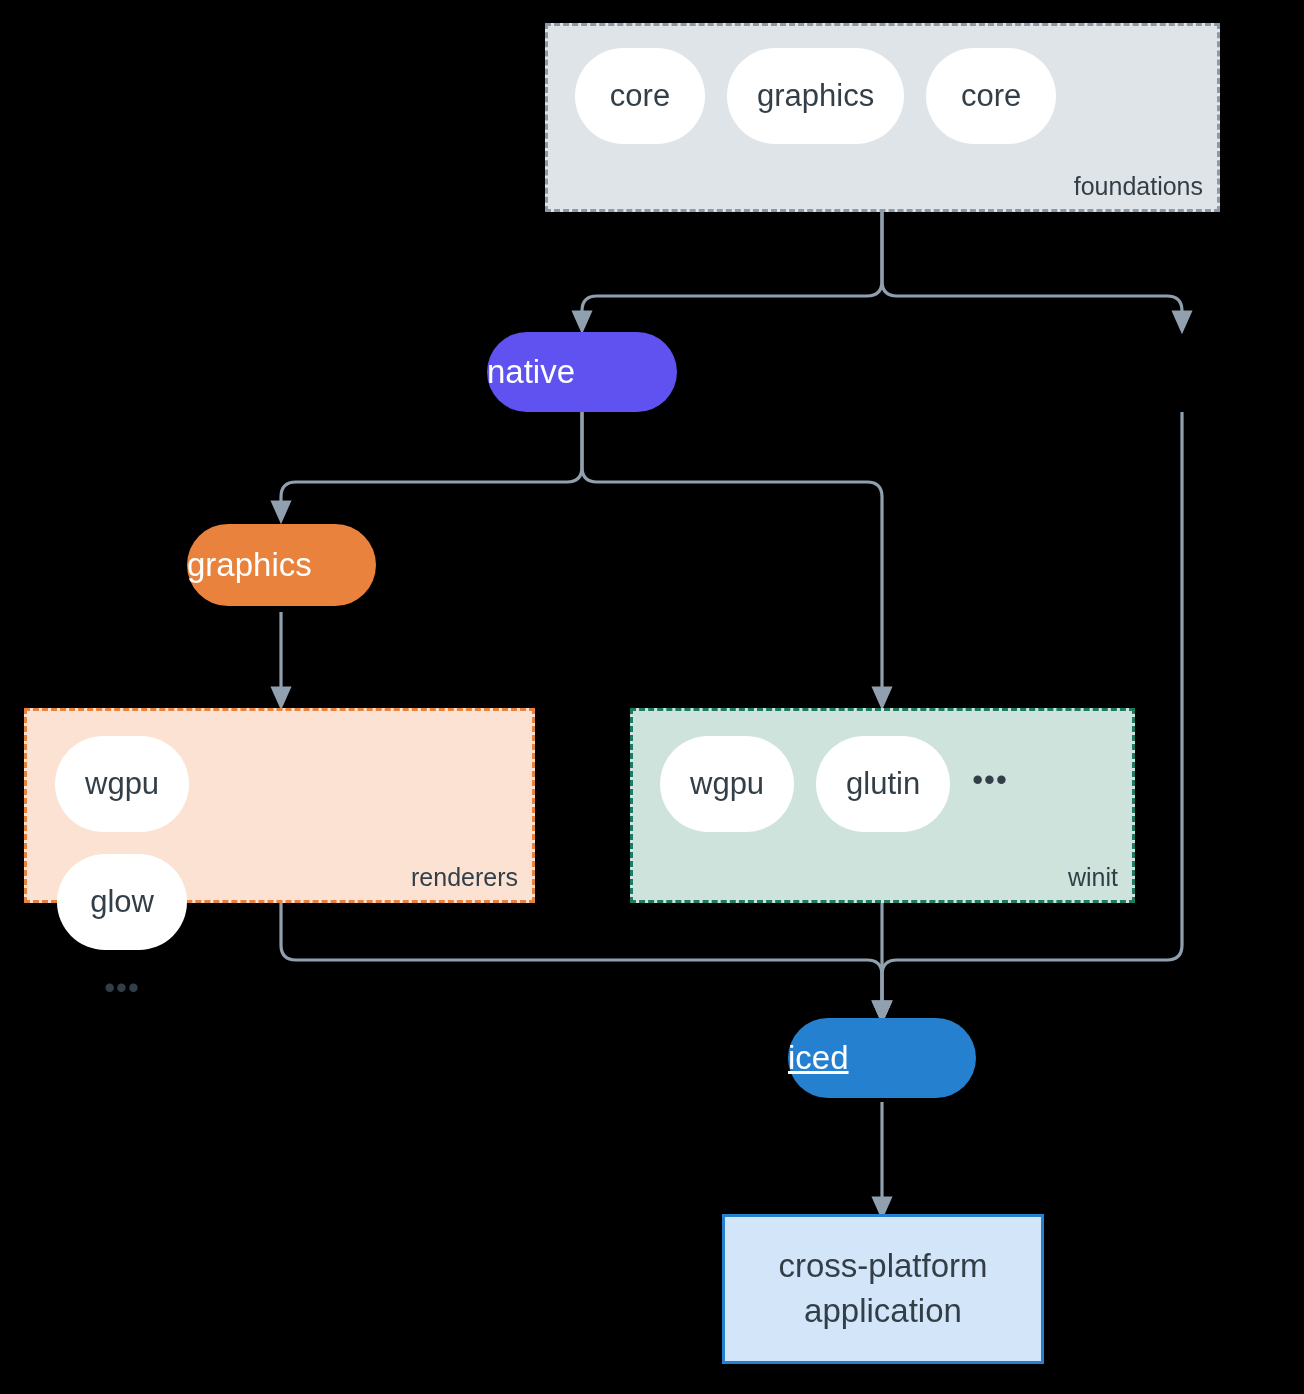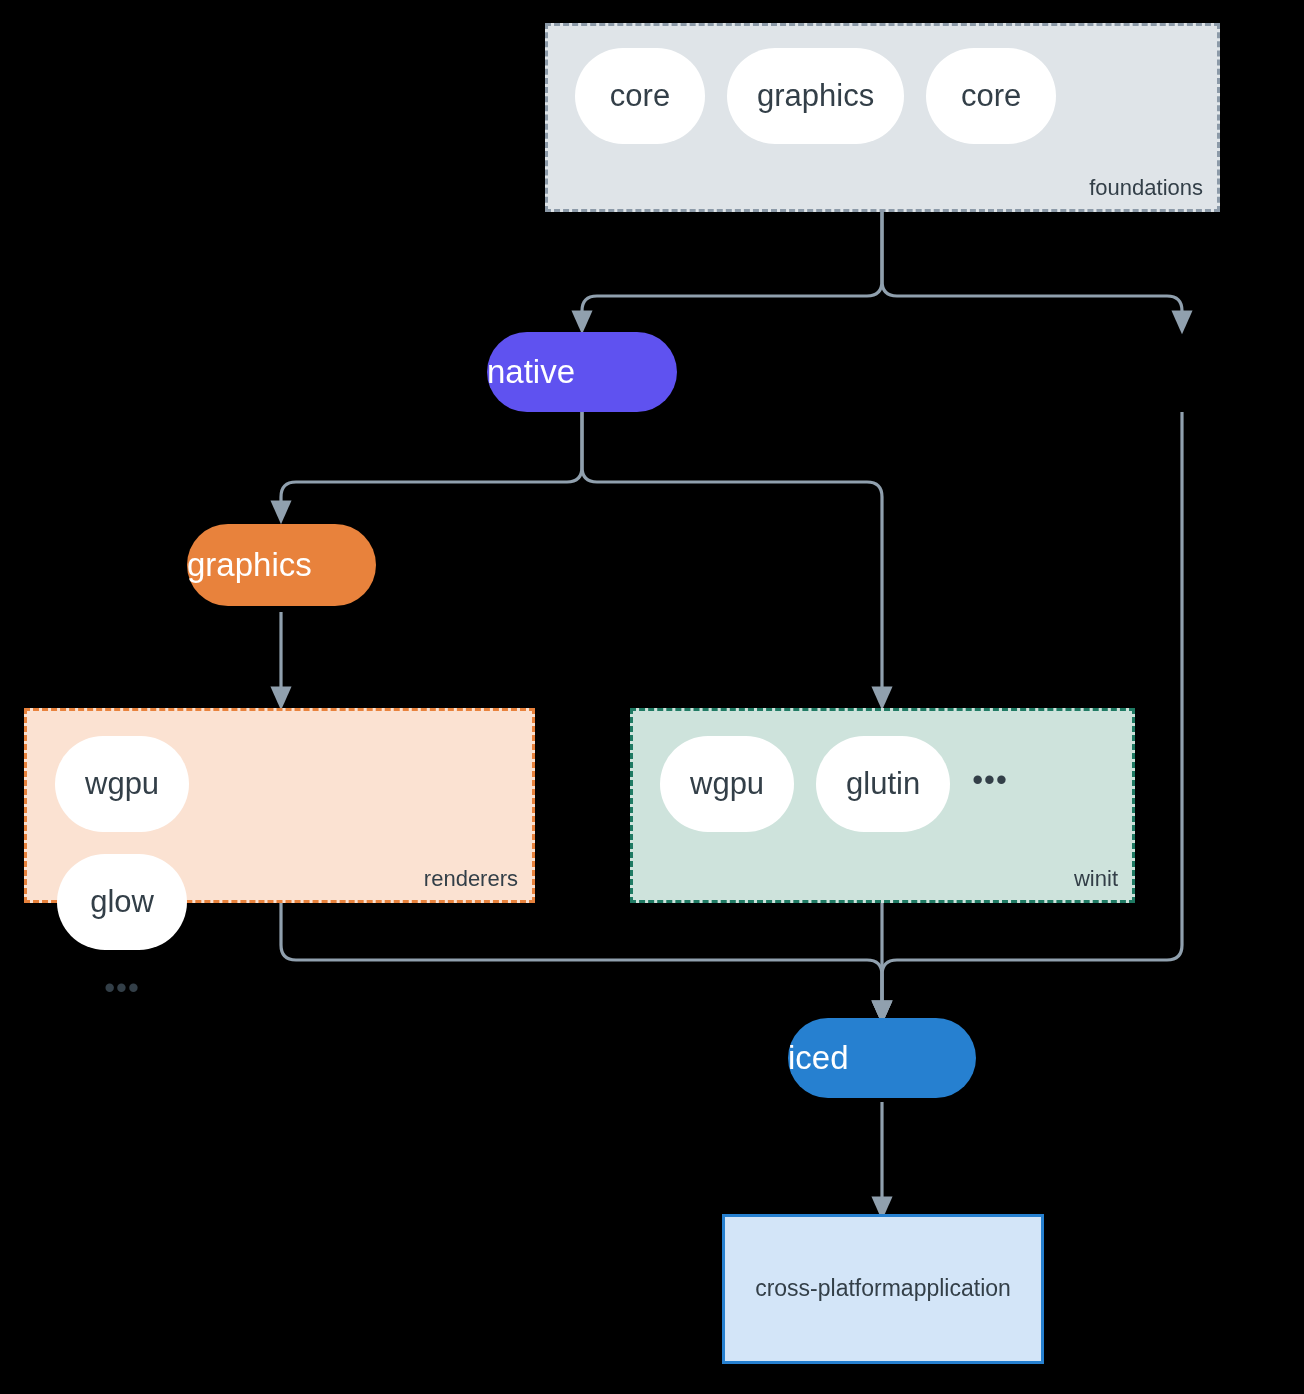--- a/index.html
+++ b/index.html
@@ -28,21 +28,21 @@
 
   
   .group {
     position: absolute;
     box-sizing: border-box;
   }
   .group-label {
     position: absolute;
     right: 14px;
     bottom: 8px;
-    font-size: 22px;
+    font-size: 25px;
     color: #333F48;
     white-space: nowrap;
   }
   .group-items {
     position: absolute;
     left: 0;
     top: 0;
     display: flex;
     align-items: center;
     gap: 22px;
@@ -84,24 +84,24 @@
     font-size: 33px;
     white-space: nowrap;
     box-sizing: border-box;
   }
 
   
   .terminal-box {
     position: absolute;
     box-sizing: border-box;
     display: flex;
-    flex-direction: row;
+    flex-direction: column;
     align-items: center;
     justify-content: center;
-    font-size: 23px;
+    font-size: 33px;
     color: #333F48;
     line-height: 1.35;
     text-align: center;
   }
 </style>
 </head>
 <body>
 
 <div id="canvas">
 
@@ -175,21 +175,21 @@
         <span>wgpu</span>
       </div>
       <div class="pill leaf-pill">
         <span>glutin</span>
       </div>
       <div class="ellipsis">•••</div>
     </div>
     <div class="group-label">winit</div>
   </div>
 
-  <div class="node" style="left:788px; top:1018px; width:188px; height:80px; background:#2680D0;">
+  <div class="node" style="left:788px; top:1018px; width:188px; height:80px; background:#2680D0;text-decoration:underline;">
     <span>iced</span>
   </div>
 
   <div class="terminal-box" style="left:722px; top:1214px; width:322px; height:150px;
               background:#D3E5F8; border:3px solid #2680D0;">
     <span>cross-platform</span>
     <span>application</span>
   </div>
 
 </div>

